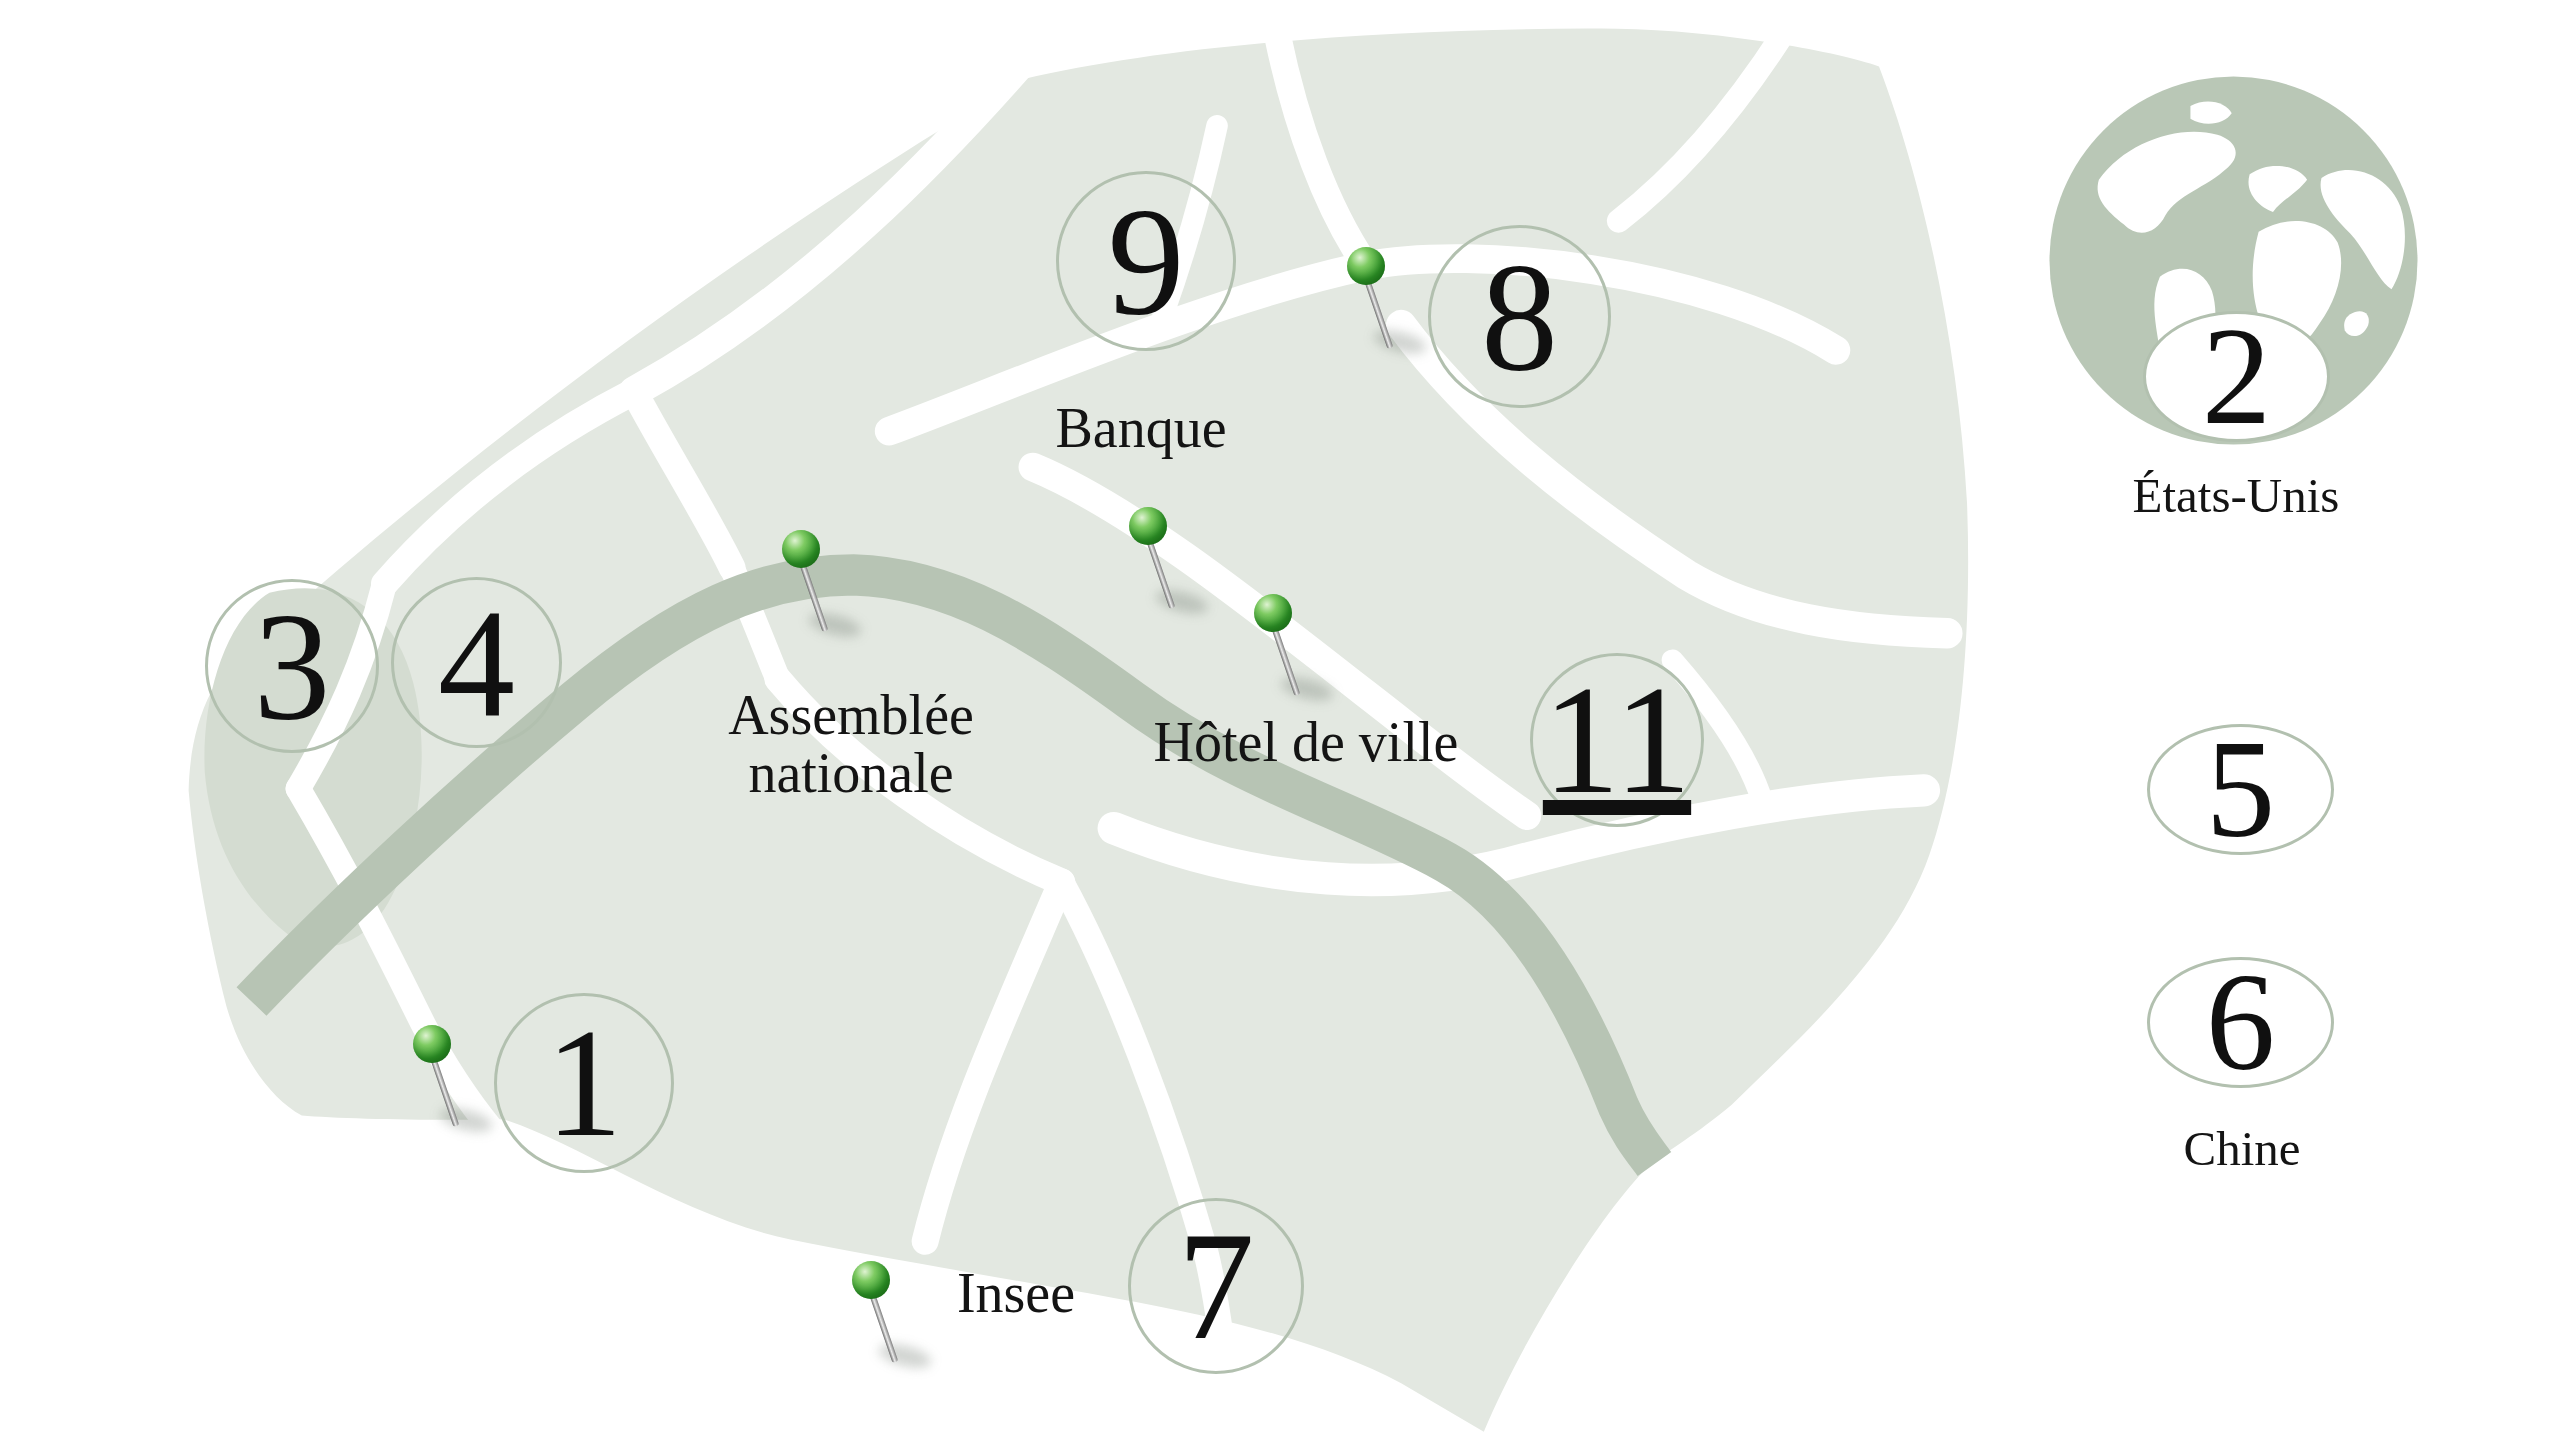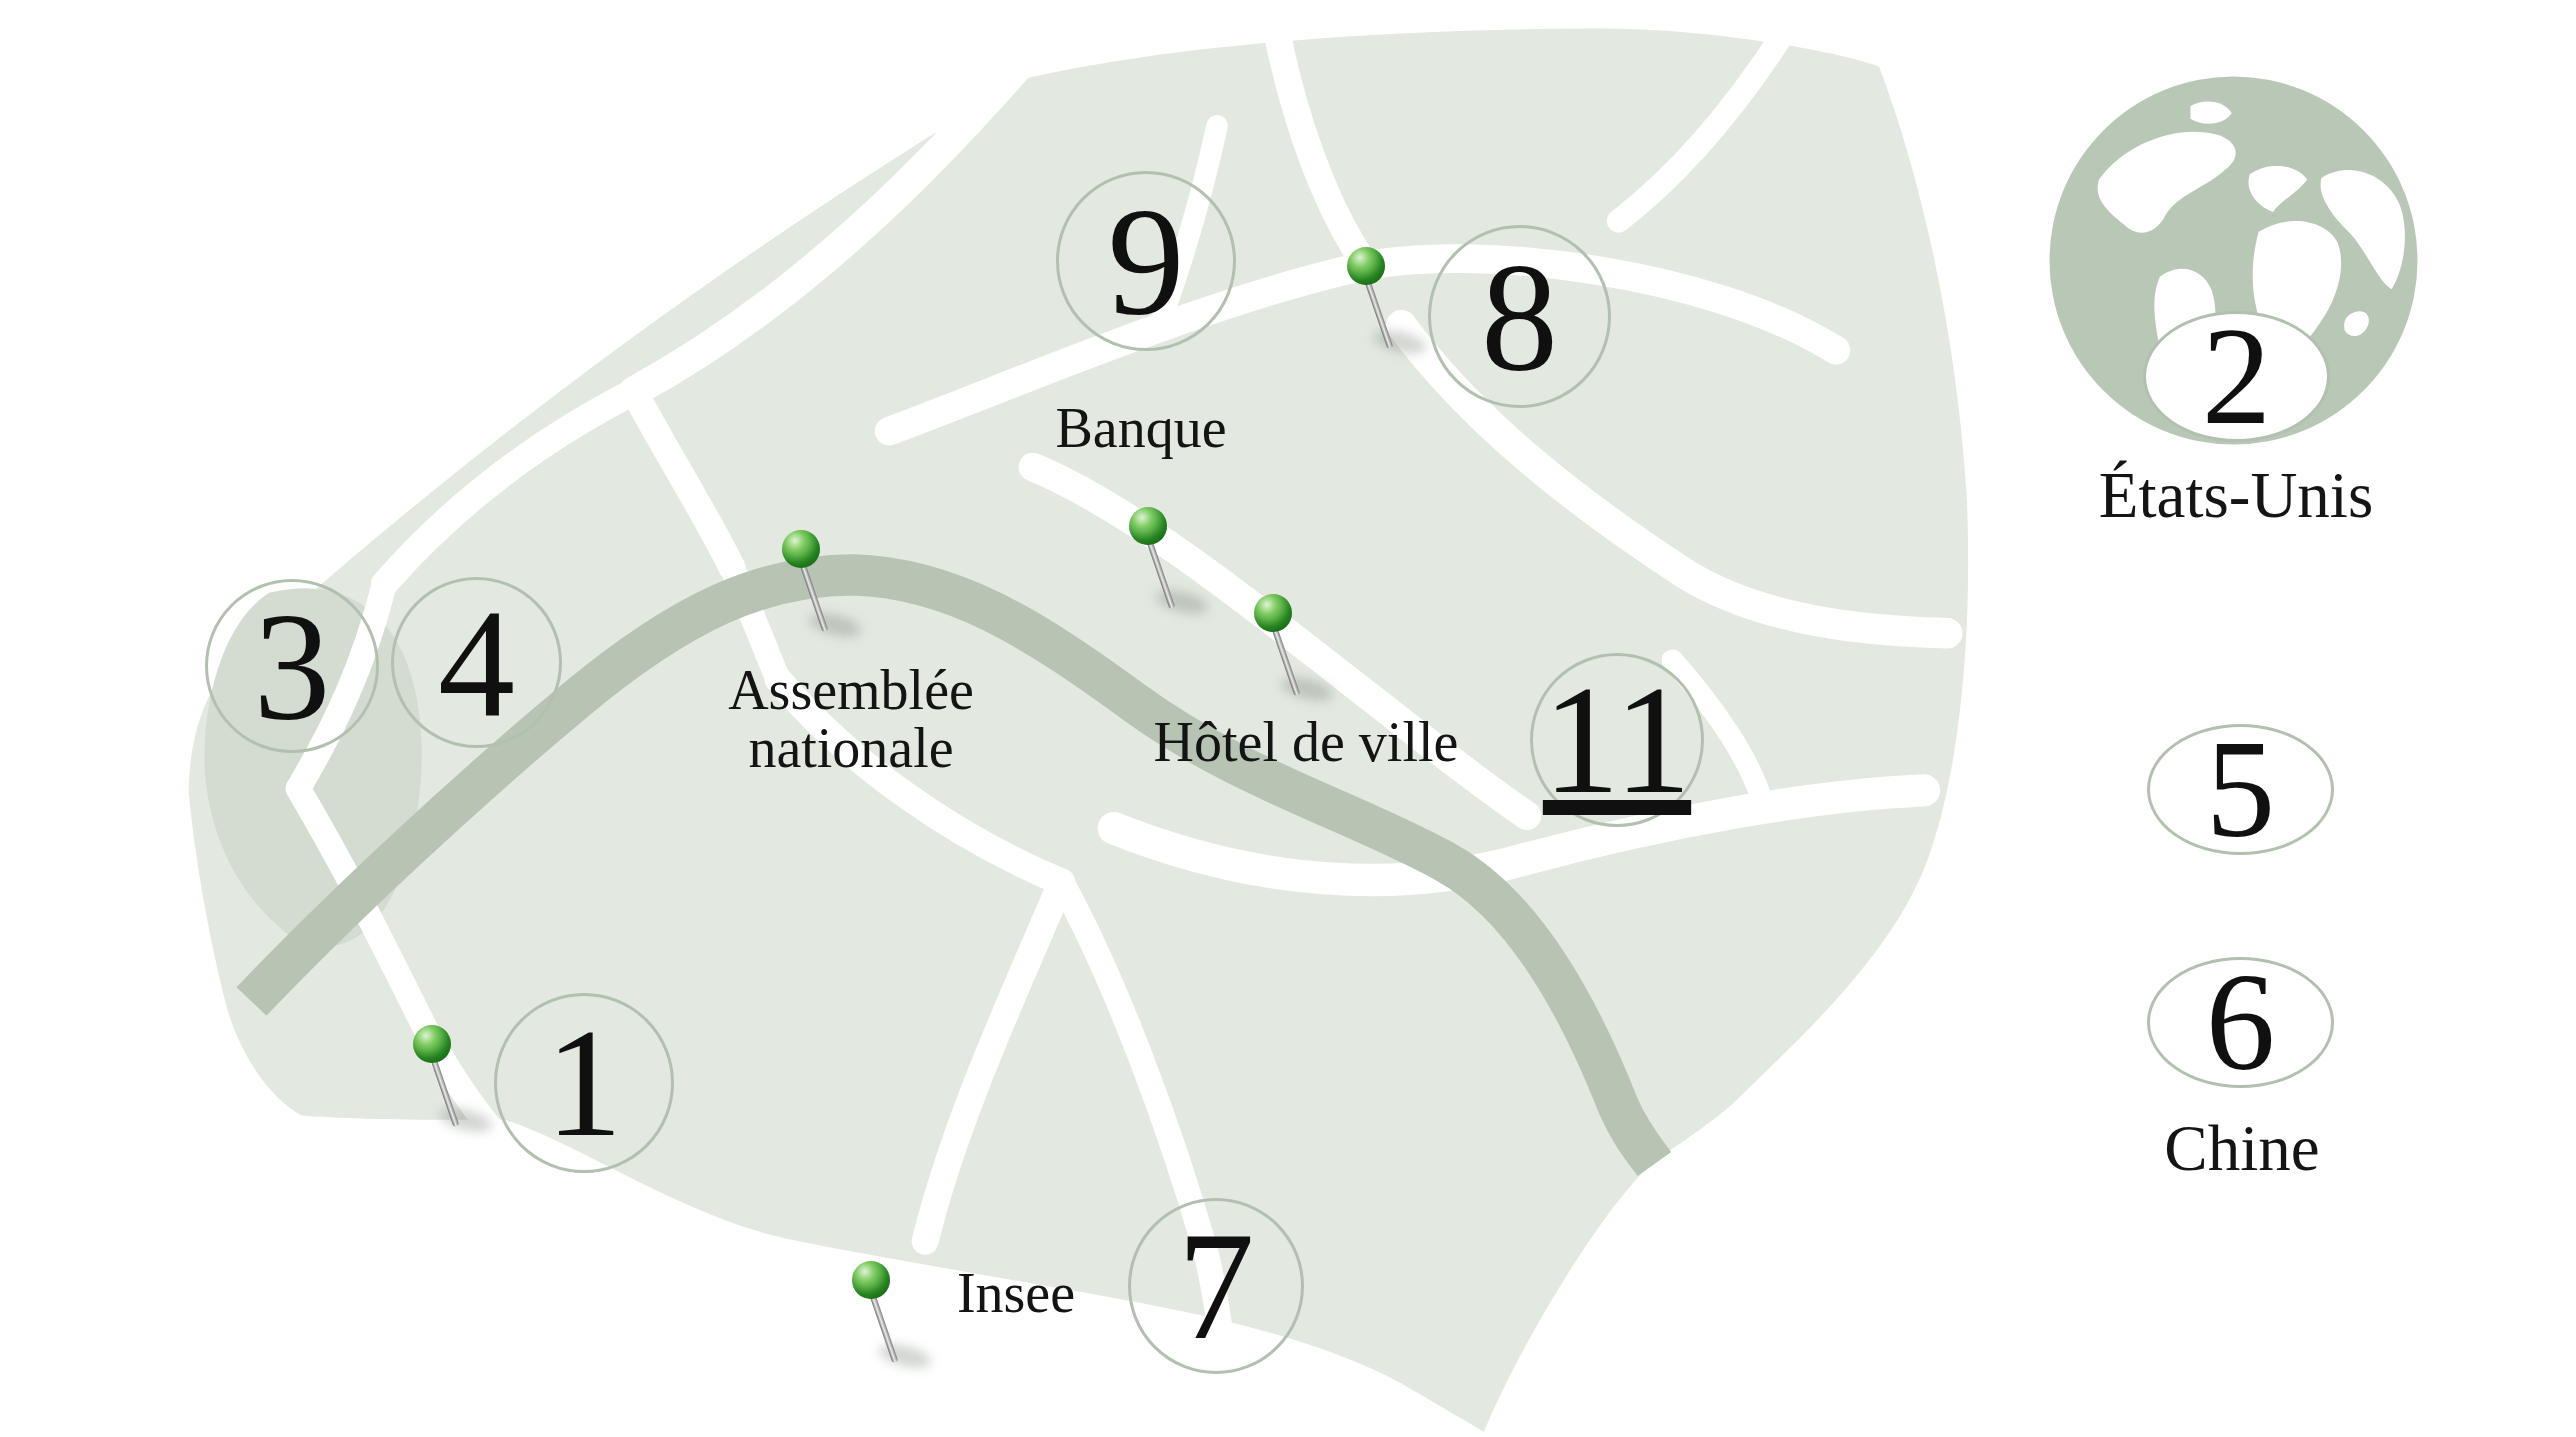--- a/index.html
+++ b/index.html
@@ -36,21 +36,21 @@
     font-family:"Liberation Serif",serif;
     font-size:56px;line-height:1.04;
     white-space:nowrap;
   }
   .panel-label{
     position:absolute;z-index:4;
     transform:translate(-50%,-50%);
     text-align:center;
     color:#141414;
     font-family:"Liberation Serif",serif;
-    font-size:65px;line-height:1;
+    font-size:49px;line-height:1;
     white-space:nowrap;
   }
   
   .pin{position:absolute;z-index:6;width:0;height:0;}
   .pin .needle{
     position:absolute;left:-2.7px;top:10.8px;width:6.3px;height:75px;
     background:linear-gradient(90deg,#6a6a6a 0%,#ececec 45%,#7d7d7d 100%);
     transform-origin:50% 0;transform:rotate(-19deg);
     border-radius:2.7px;
   }
@@ -145,21 +145,21 @@
   <div class="ring" style="left:1056px;top:171px;width:180px;height:180px;">
     <span>9</span>
   </div>
   <div class="ring" style="left:1530px;top:653px;width:174px;height:174px;text-decoration:underline;">
     <span>11</span>
   </div>
 
   <div class="place-label" style="left:1141px;top:428px;">
     <div>Banque</div>
   </div>
-  <div class="place-label" style="left:851px;top:719px;">
+  <div class="place-label" style="left:851px;top:744px;">
     <div>Assemblée</div>
     <div>nationale</div>
   </div>
   <div class="place-label" style="left:1306px;top:742px;">Hôtel de ville</div>
   <div class="place-label" style="left:1016px;top:1293px;">Insee</div>
 
   <div class="pin" style="left:801px;top:549px;">
     <span class="shadow"></span>
     <span class="needle"></span>
     <span class="head"></span>

